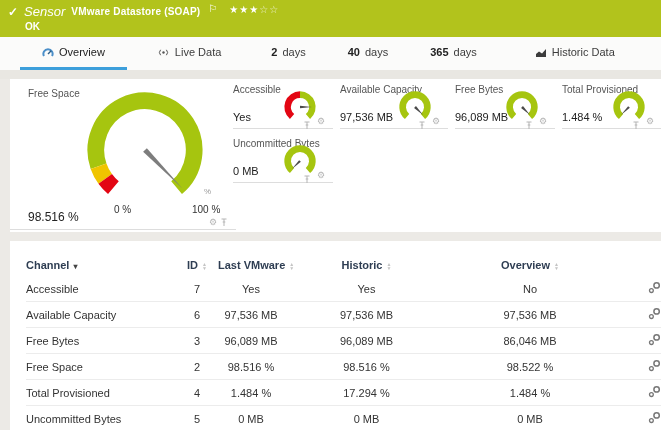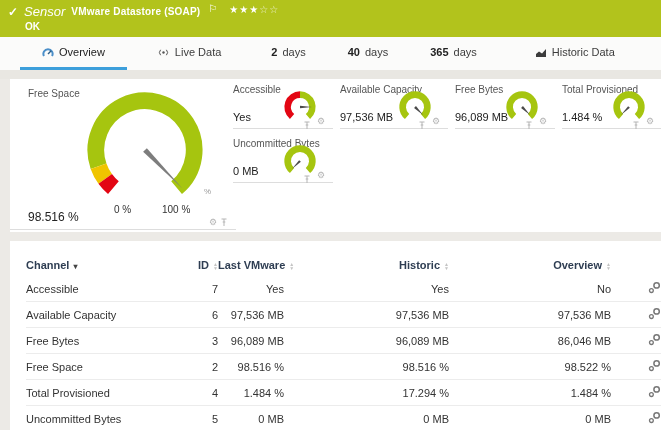--- a/index.html
+++ b/index.html
@@ -28,36 +28,36 @@
 
   .band{height:9px;background:#e9e7e2;}
 
   
   .gsec{margin-left:10px;background:#fff;height:153px;position:relative;}
   .panel-label{font-size:10px;color:#555;}
   .gp-big{position:absolute;left:0;top:0;width:226px;height:150px;border-bottom:1px solid #ddd;}
   .gp-big .panel-label{position:absolute;left:18px;top:9px;}
   .gp-big svg.main{position:absolute;left:76px;top:12px;}
   .gp-big .minlab{position:absolute;left:104px;top:125px;font-size:10px;color:#333;}
-  .gp-big .maxlab{position:absolute;left:152px;top:125px;font-size:10px;color:#333;}
+  .gp-big .maxlab{position:absolute;left:182px;top:125px;font-size:10px;color:#333;}
   .gp-big .bigval{position:absolute;left:18px;top:131px;font-size:12px;color:#222;}
   .gp-big .unit{position:absolute;left:194px;top:108px;font-size:8px;color:#999;}
   .mini-icons{position:absolute;right:8px;bottom:2px;display:flex;align-items:center;gap:3px;color:#b5b5b5;}
   .mini-icons .g{font-size:9px;line-height:1;cursor:pointer;}
 
   .gp-small{position:absolute;height:44px;border-bottom:1px solid #ddd;background:#fff;}
   .gp-small .panel-label{position:absolute;left:0;top:0;}
   .gp-small svg{position:absolute;right:14px;top:4px;}
   .gp-small .sval{position:absolute;left:0;bottom:5px;font-size:11px;color:#222;}
 
   
   .tsec{margin-left:10px;margin-top:9px;background:#fff;height:220px;padding-top:14px;box-sizing:border-box;}
   table.chan{border-collapse:collapse;width:635px;margin-left:16px;font-size:11px;color:#333;table-layout:fixed;}
   table.chan th{font-weight:bold;color:#2e3d52;text-align:left;padding:4px 0 5px 0;white-space:nowrap;cursor:pointer;}
-  table.chan th.r,table.chan td.r{text-align:right;}
+  table.chan th.r,table.chan td.r{text-align:center;}
   table.chan td{padding:5px 0;border-top:1px solid #ececec;}
   table.chan tr.first td{border-top:none;}
   .sort{display:inline-flex;flex-direction:column;font-size:5px;line-height:4px;color:#c4c4c4;vertical-align:middle;margin-left:4px;}
   .sortactive{color:#444;font-size:8px;margin-left:4px;}
   td.editc{text-align:right;padding-right:4px;}
   .editbtn{cursor:pointer;display:inline-block;}
 
   .needle-big{fill:#7d7d7d;}
   .needle-sm{fill:#4a4a4a;}
 </style>

